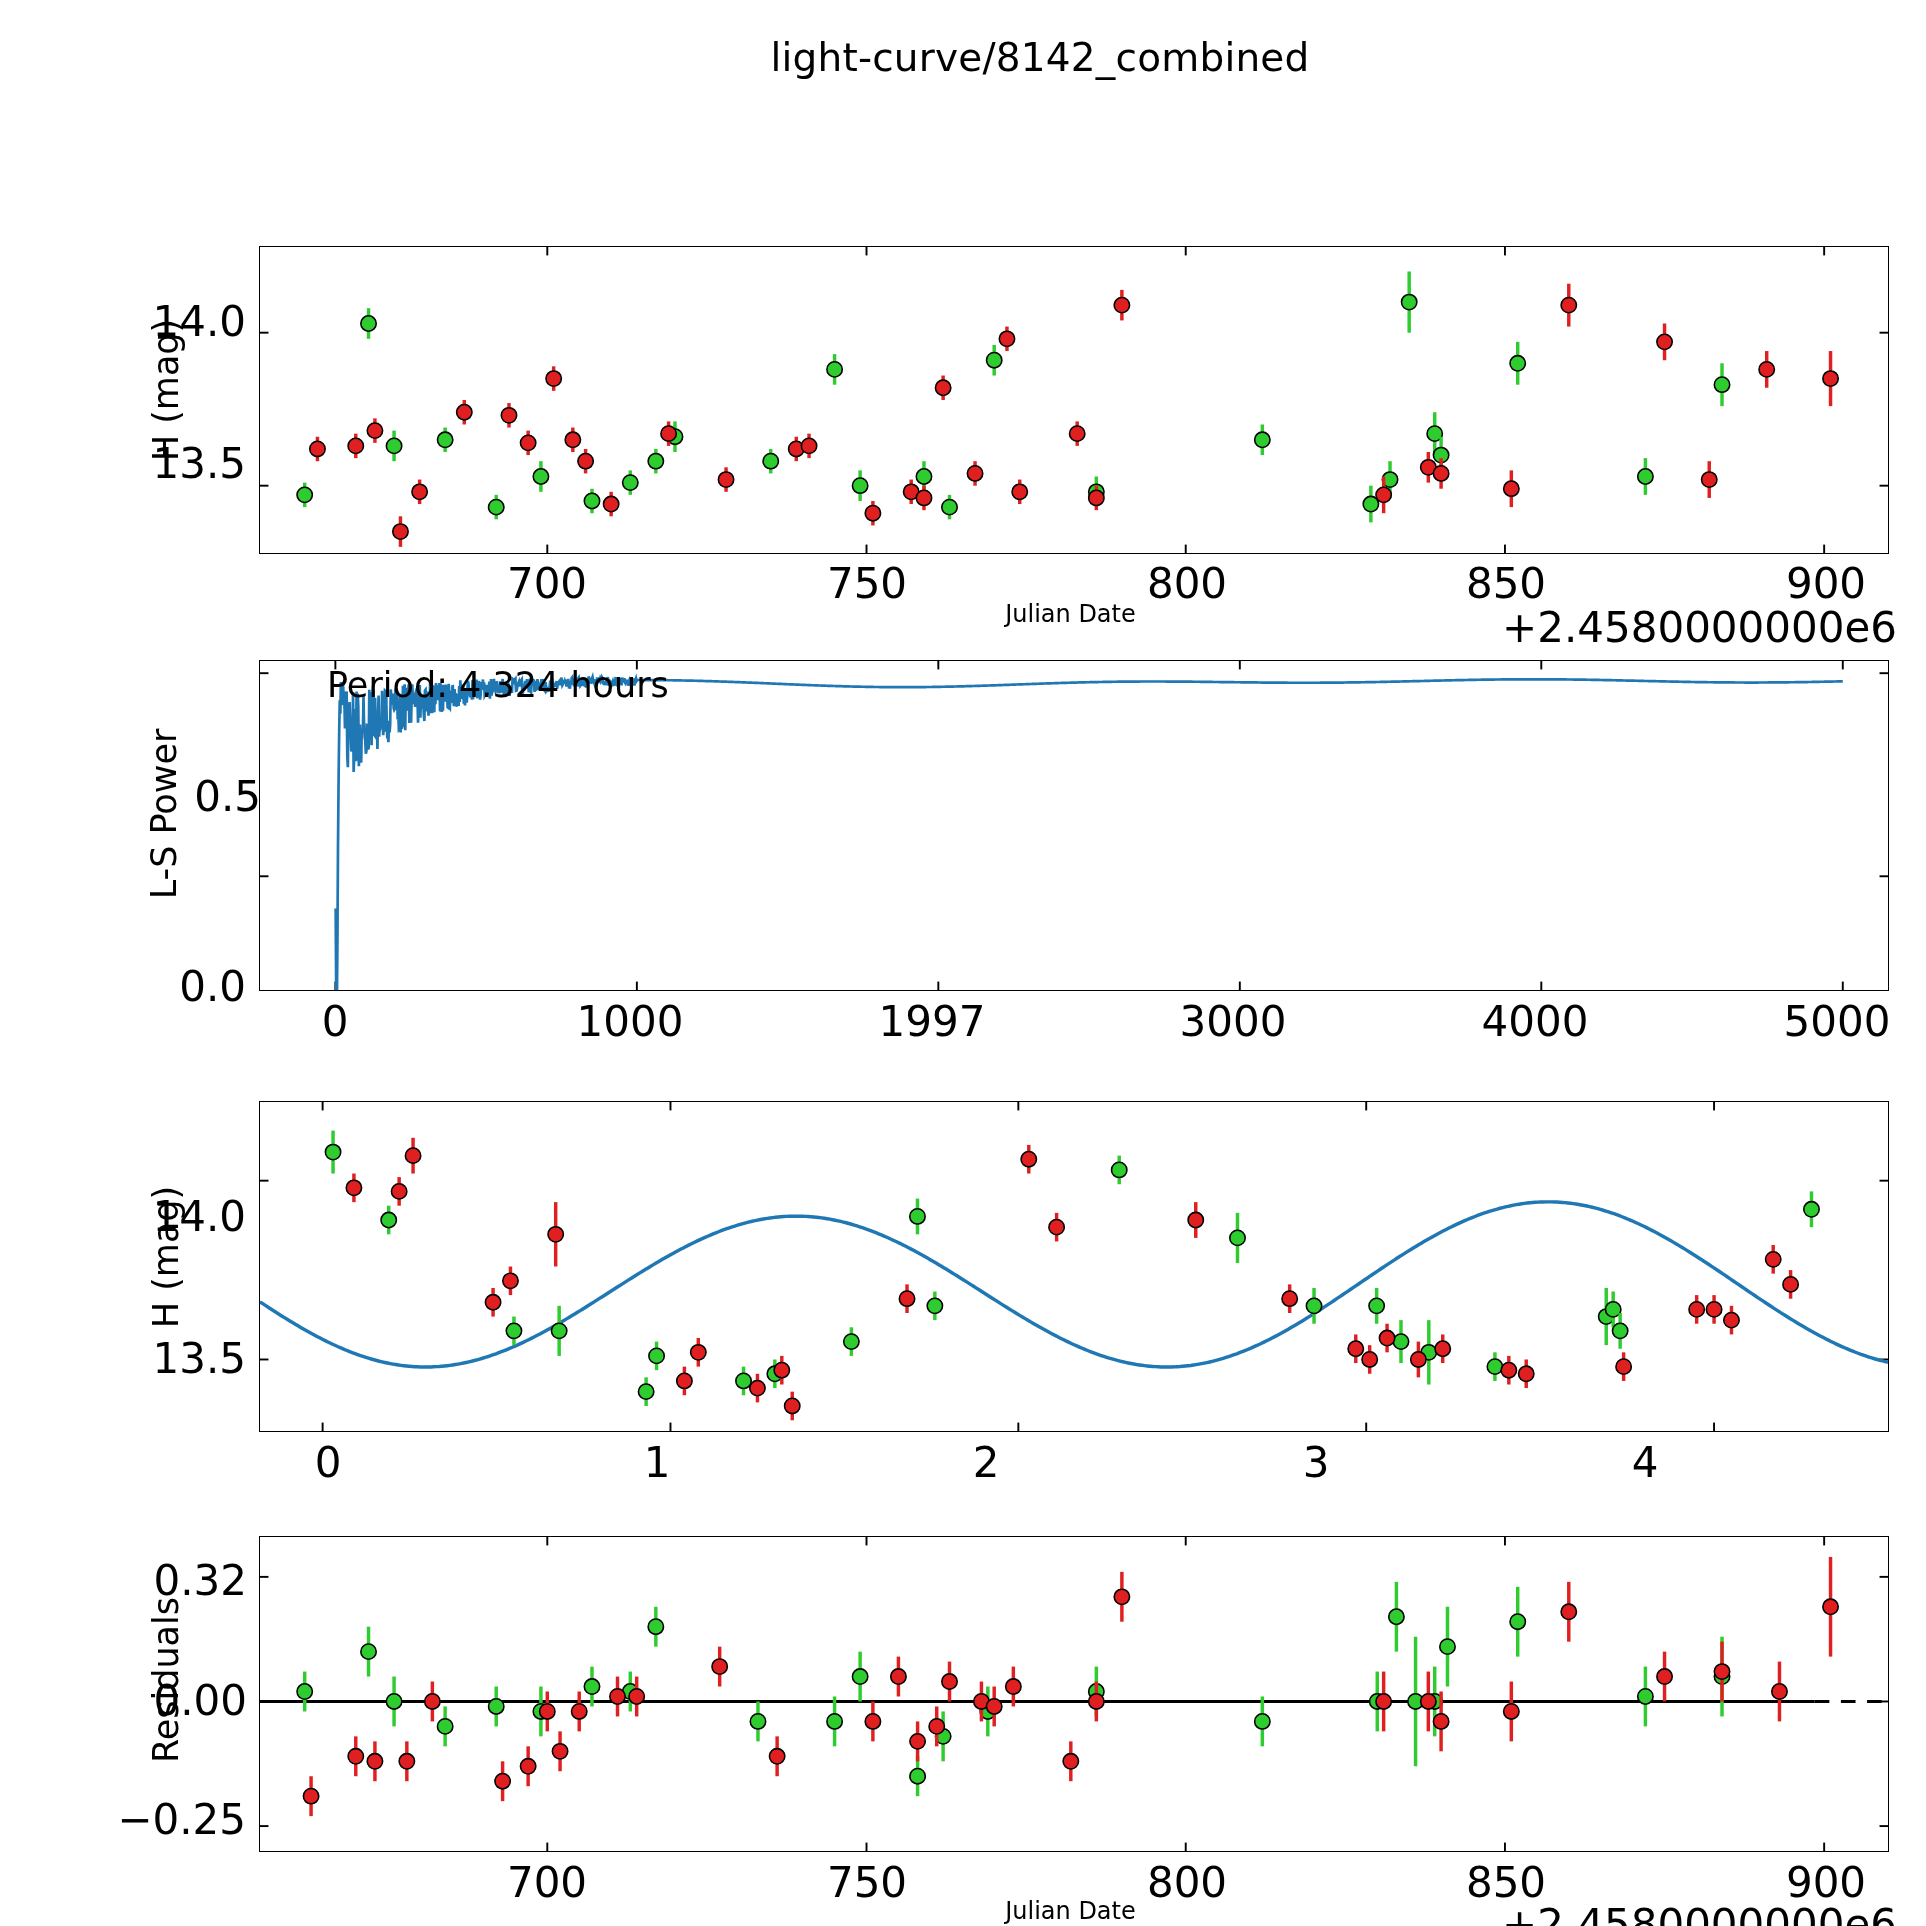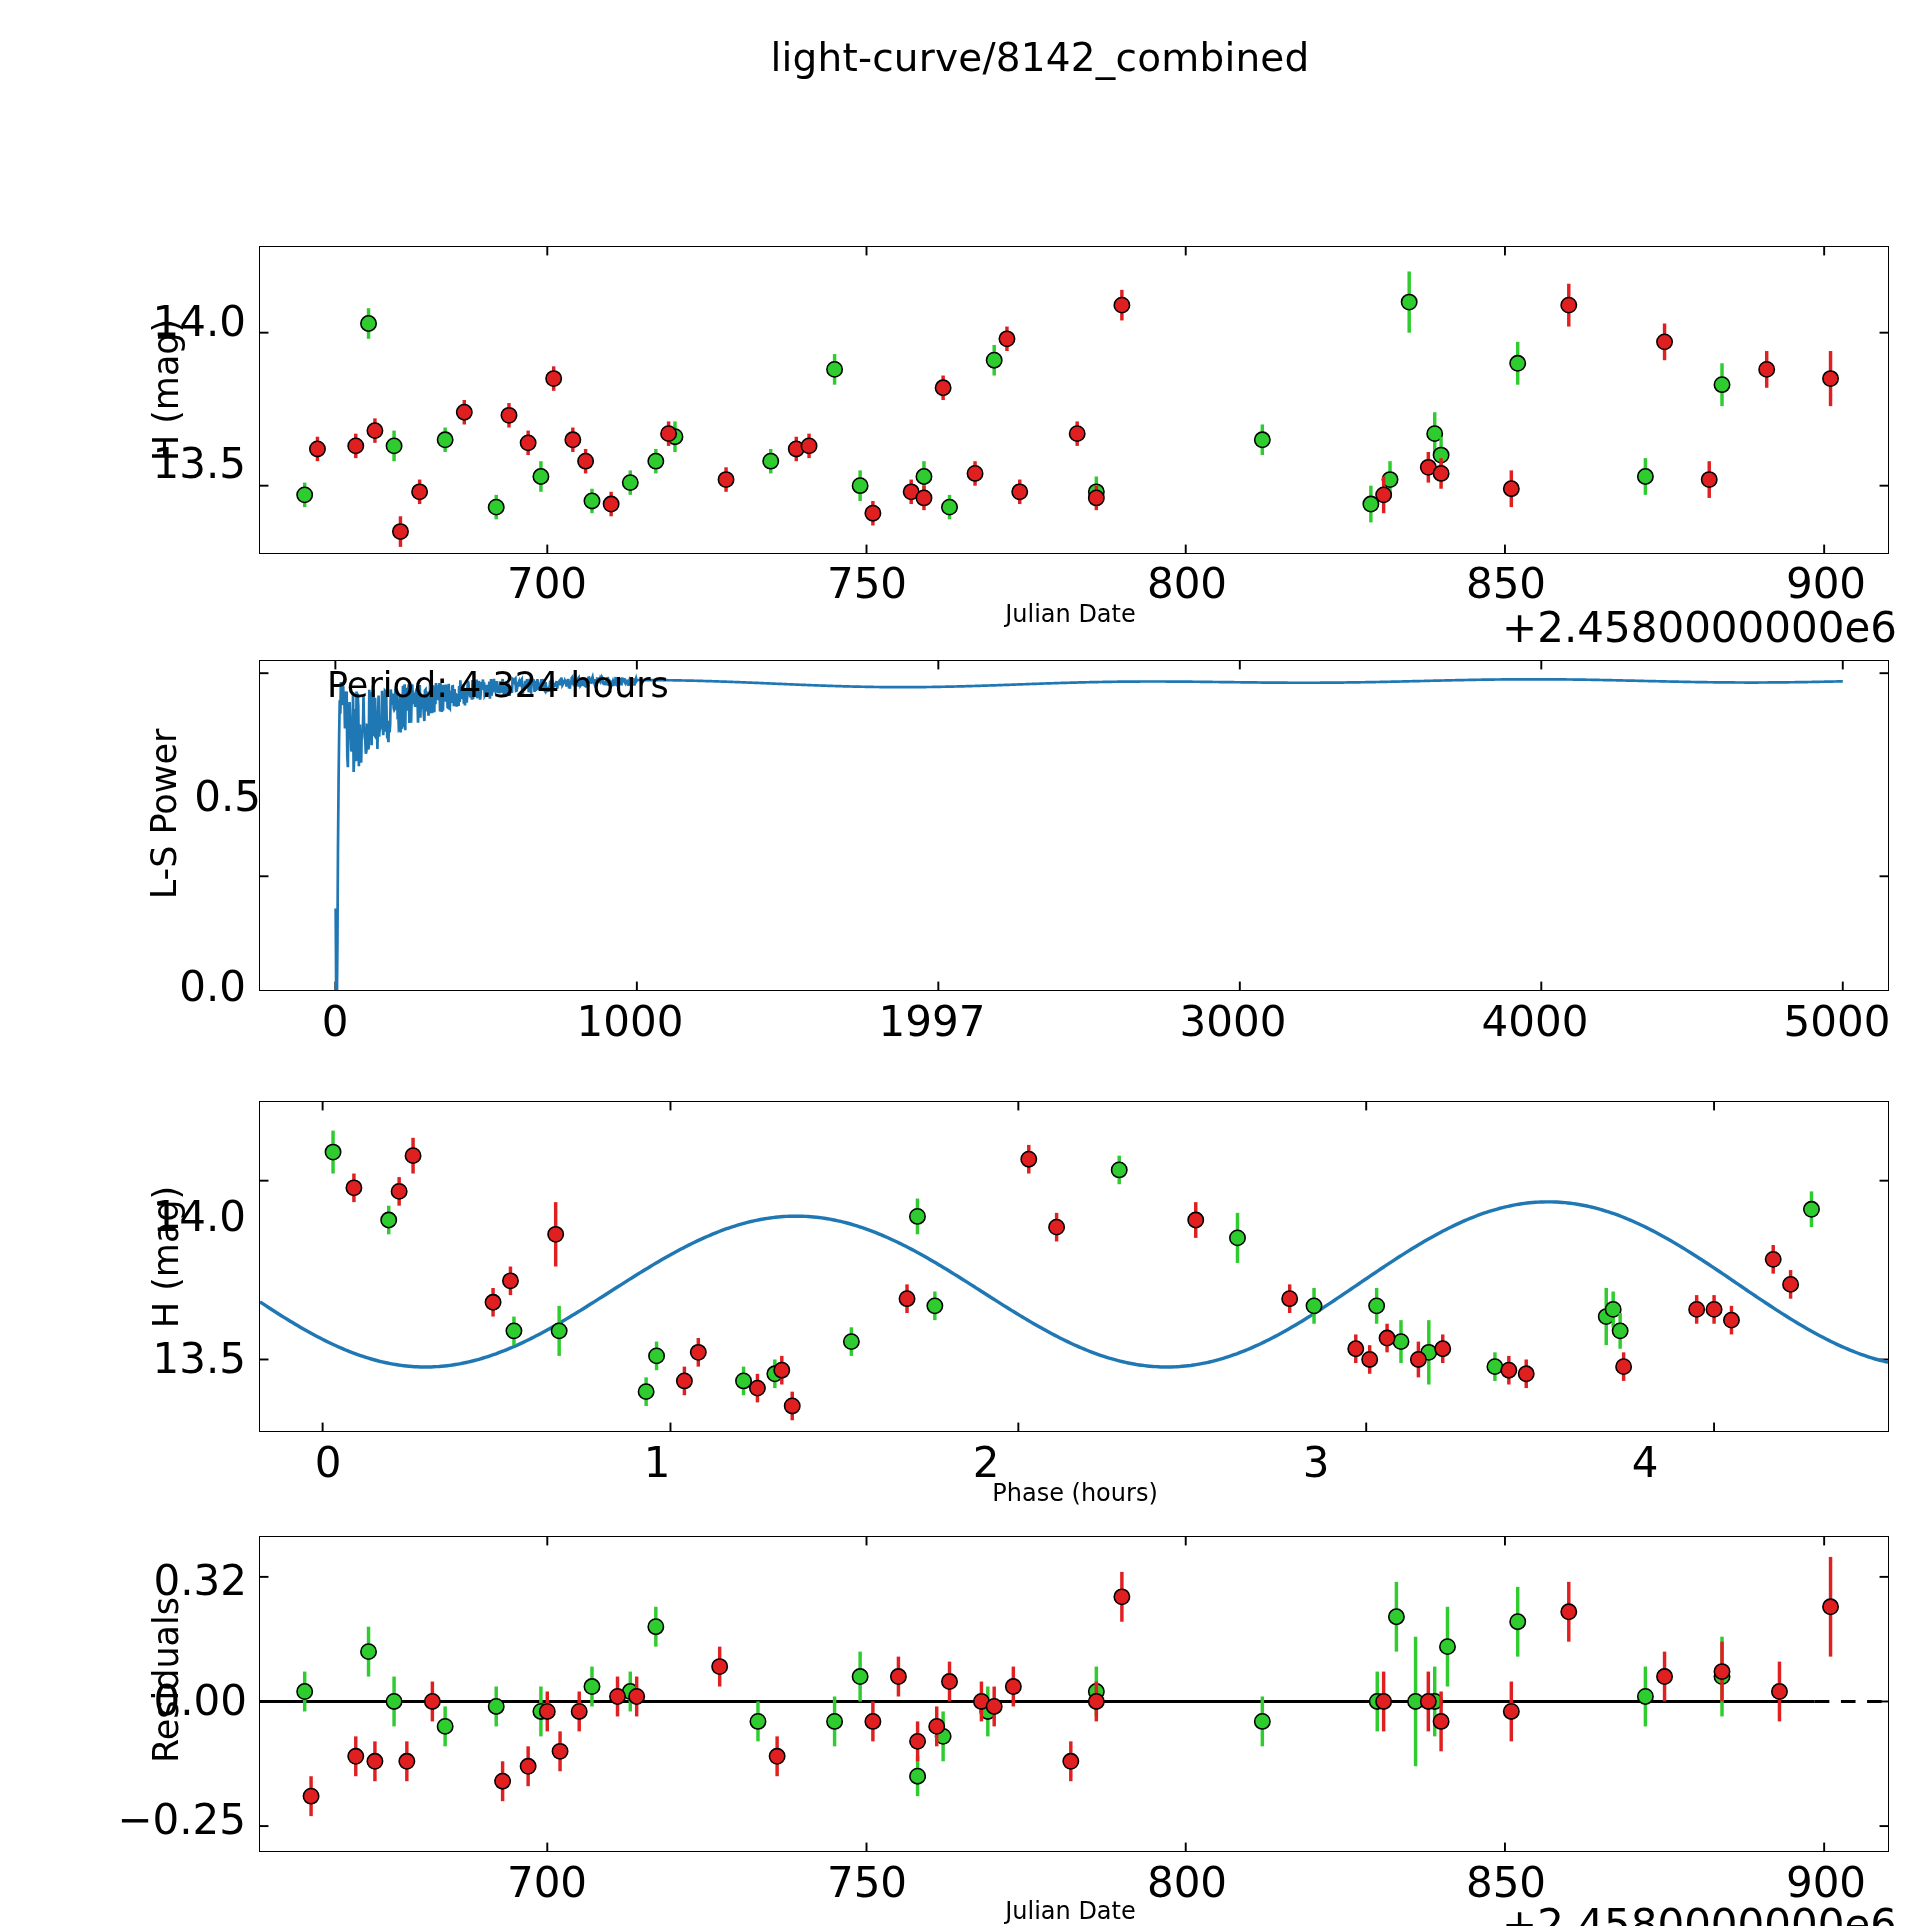--- a/index.html
+++ b/index.html
@@ -505,21 +505,20 @@
           <line x1="3931.7307692307695" y1="448.6956521739135" x2="3931.7307692307695" y2="373.9130434782629" stroke="#e02020" stroke-width="9"></line>
           <line x1="3931.7307692307695" y1="448.6956521739135" x2="3931.7407692307697" y2="448.6956521739135" stroke="#e02020" stroke-width="9"></line>
           <circle cx="3931.7307692307695" cy="411.3043478260882" r="20" fill="#e02020" stroke="#000000" stroke-width="4.05"></circle>
           <line x1="3976.9230769230767" y1="514.1304347826077" x2="3976.9230769230767" y2="439.3478260869571" stroke="#e02020" stroke-width="9"></line>
           <line x1="3976.9230769230767" y1="514.1304347826077" x2="3976.933076923077" y2="514.1304347826077" stroke="#e02020" stroke-width="9"></line>
           <circle cx="3976.9230769230767" cy="476.73913043478245" r="20" fill="#e02020" stroke="#000000" stroke-width="4.05"></circle>
         </g>
       </svg>
   </div>
   <div class="ylabel" style="left:69px; top:1237px; width:193px;">H (mag)</div>
-  <div class="axis-label" style="left:844px; top:1479px; width:462px;">Phase (hours)</div>
   <div class="tick-label right" style="left:123px; top:1192px; width:123px;">14.0</div>
   <div class="tick-label right" style="left:123px; top:1334px; width:123px;">13.5</div>
   <div class="tick-label" style="left:270px; top:1438px; width:116px;">0</div>
   <div class="tick-label" style="left:599px; top:1438px; width:116px;">1</div>
   <div class="tick-label" style="left:928px; top:1438px; width:116px;">2</div>
   <div class="tick-label" style="left:1258px; top:1438px; width:116px;">3</div>
   <div class="tick-label" style="left:1587px; top:1438px; width:116px;">4</div>
 
   <div class="panel" id="panel-residuals" style="left:259px; top:1536px; width:1630px; height:316px;">
     <svg id="svg-residuals" viewBox="0 0 4230 820" preserveAspectRatio="none">

